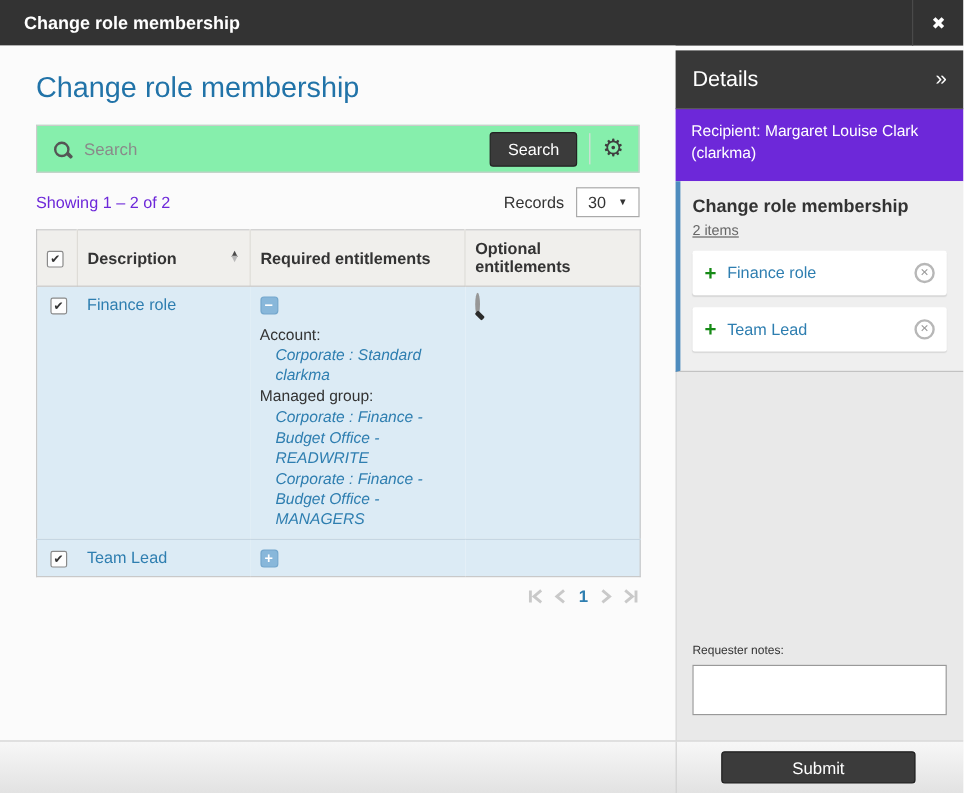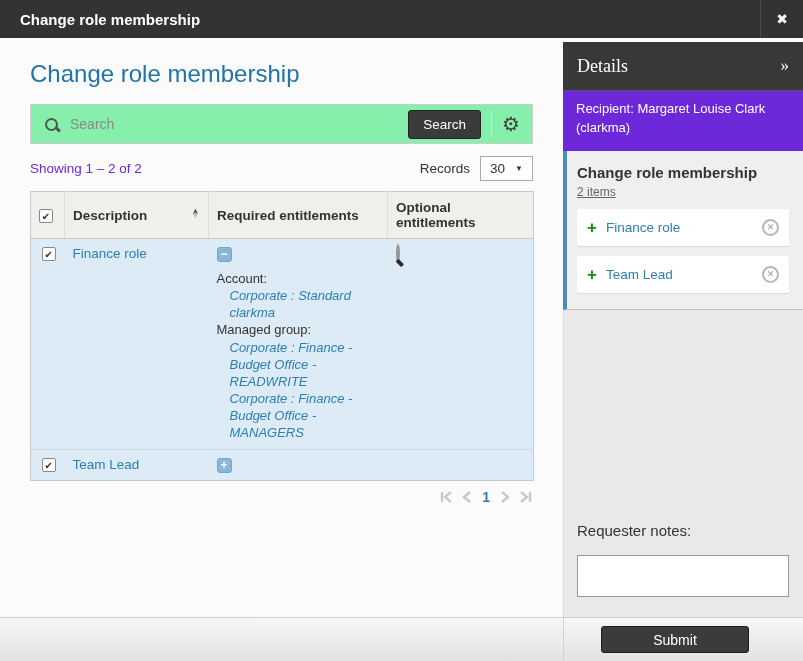--- a/index.html
+++ b/index.html
@@ -69,47 +69,47 @@
 
   .pagination { margin:8px 30px 0 30px; width:503px; display:flex; justify-content:flex-end;
                 align-items:center; gap:7px; }
   .pg-ico { display:flex; align-items:center; cursor:pointer; }
   .pg-num { color:#2e7eb0; font-size:14px; font-weight:bold; padding:0 3px; cursor:pointer; }
 
   
   .sidebar { position:absolute; left:563px; top:42px; width:240px; height:575px;
              display:flex; flex-direction:column; }
   .sb-head { background:#383838; color:#fff; height:48px; flex:0 0 auto; display:flex;
-             align-items:center; padding:0 14px; font-size:18px;font-family:Liberation Serif, serif; }
+             align-items:center; padding:0 14px; font-size:18px; }
   .sb-collapse { margin-left:auto; font-size:17px; cursor:pointer; color:#fff; }
   .sb-recipient { background:#6d28d9; border-top:1px solid #585858; color:#fff; font-size:13px;
                   line-height:1.45; padding:9px 14px 13px 13px; flex:0 0 auto; }
   .cart { background:#efefef; border-left:4px solid #4e8cbe; border-bottom:1px solid #c2c2c2;
           padding:13px 14px 16px 10px; flex:0 0 auto; }
   .cart-title { font-size:15px; font-weight:bold; color:#333; }
   .cart-count { font-size:12px; color:#666; margin-top:4px;text-decoration:underline; }
   .cart-item { background:#fff; height:37px; margin-top:10px; border-radius:2px;
                box-shadow:0 1px 1px rgba(0,0,0,0.10); display:flex; align-items:center; padding:0 10px; }
   .cart-plus { color:#168a16; font-size:17px; font-weight:bold; margin-right:9px; line-height:1; }
   .cart-label { color:#2e7eb0; font-size:13.5px; cursor:pointer; }
   .cart-remove { margin-left:auto; width:17px; height:17px; border:2px solid #b7b7b7; border-radius:50%;
                  display:flex; align-items:center; justify-content:center; color:#9a9a9a;
                  font-size:9px; font-weight:bold; cursor:pointer; }
   .sb-rest { flex:1; background:#e9e9e9; border-left:1px solid #d9d9d9; display:flex;
              flex-direction:column; padding:0 14px 16px 13px; }
   .notes-wrap { margin-top:auto; }
-  .notes-label { font-size:15px; color:#333; margin-bottom:16px; }
+  .notes-label { font-size:10px; color:#333; margin-bottom:6px; }
   .notes-area { width:100%; height:42px; border:1px solid #999; background:#fff; resize:none;
                 font-family:inherit; font-size:13px; padding:4px; }
 
   
   .footer { position:absolute; left:0; bottom:0; width:803px; height:44px;
             background:linear-gradient(#f7f7f7,#e2e2e2); border-top:1px solid #cfcfcf; }
   .footer-divider { position:absolute; left:563px; top:0; width:1px; height:44px; background:#d2d2d2; }
-  .submit-btn { position:absolute; left:601px; top:8px; width:148px; height:27px; background:#3b3b3b;
+  .submit-btn { position:absolute; left:601px; top:8px; width:162px; height:27px; background:#3b3b3b;
                 color:#fff; border:1px solid #1f1f1f; border-radius:3px; font-size:14px;
                 font-family:inherit; cursor:pointer; }
 </style>
 </head>
 <body>
 
 <div class="app">
 
   <div class="topbar">
     <div class="topbar-title">Change role membership</div>

